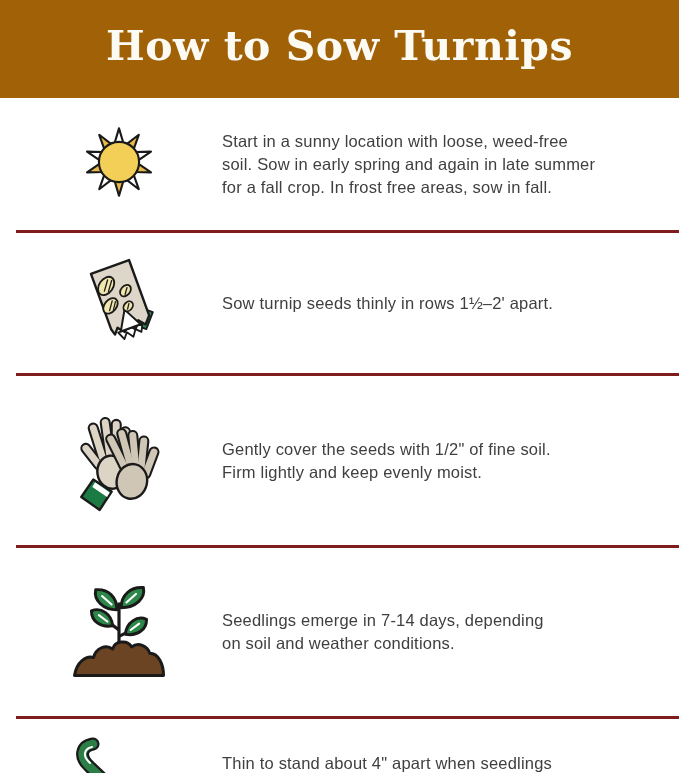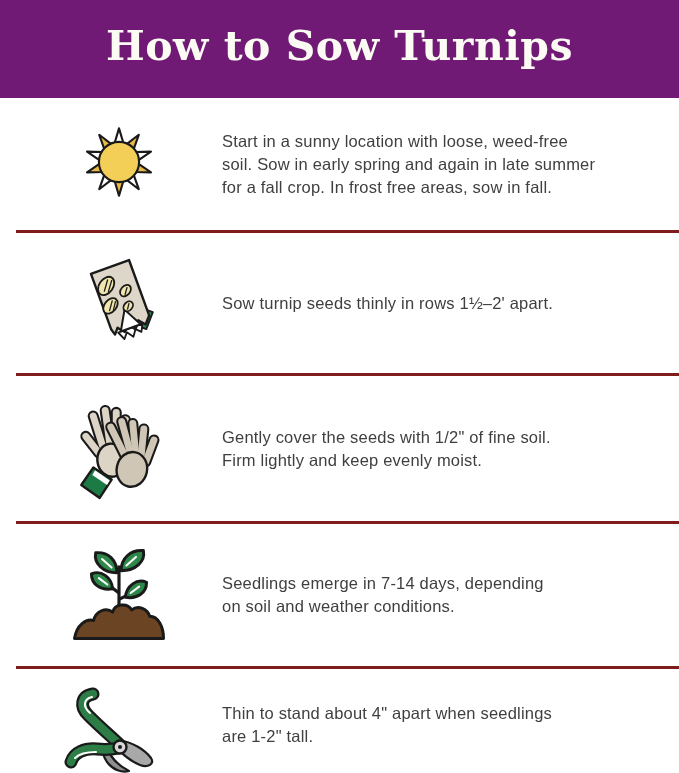--- a/index.html
+++ b/index.html
@@ -8,21 +8,21 @@
     background: #ffffff;
     font-family: "Liberation Sans", sans-serif;
     overflow: hidden;
     position: relative;
   }
   .infographic { width: 679px; height: 773px; display: flex; flex-direction: column; }
 
   
   .header {
     height: 98px; flex: 0 0 98px;
-    background: #701a75;
+    background: #a16207;
     display: flex; align-items: center; justify-content: center;
   }
   .title {
     font-family: "DejaVu Serif", serif;
     font-weight: bold;
     font-size: 41px;
     color: #fbfaf3;
     letter-spacing: 0.5px;
     margin-top: -6px;
   }
@@ -31,22 +31,22 @@
   .steps { flex: 1; display: flex; flex-direction: column; }
   .step {
     display: flex; align-items: center;
     box-sizing: border-box;
     background: #ffffff;
     margin-left: 16px;
   }
   .step + .step { border-top: 3px solid #7f1d1d; }
   .s1 { height: 132px; }
   .s2 { height: 143px; }
-  .s3 { height: 148px; }
-  .s4 { height: 145px; }
+  .s3 { height: 172px; }
+  .s4 { height: 171px; }
   .s5 { height: 115px; }
 
   .icon-col {
     width: 206px; flex: 0 0 206px;
     display: flex; align-items: center; justify-content: center;
   }
   .text-col {
     flex: 1;
     padding-right: 34px;
     font-size: 16.5px;

